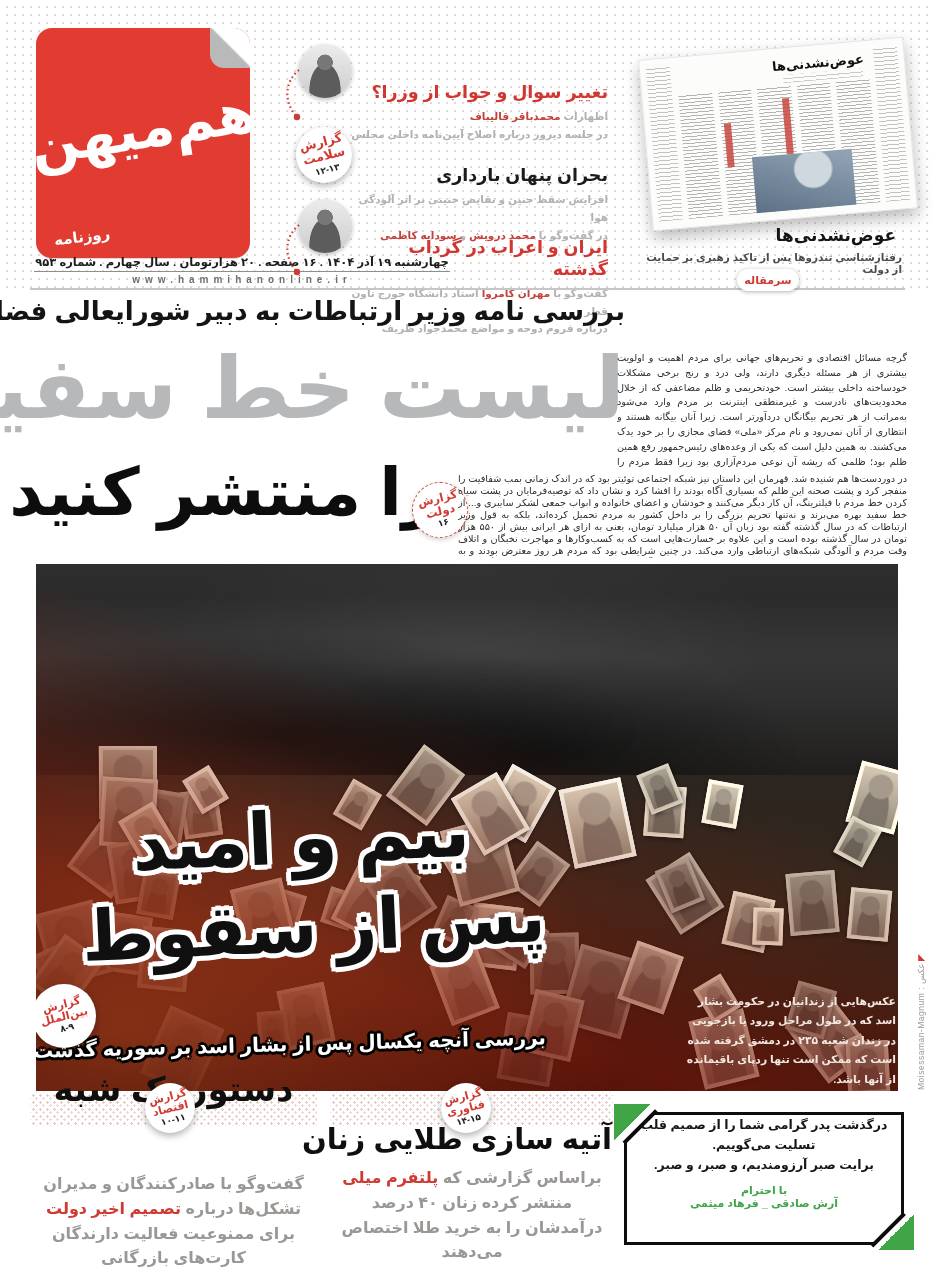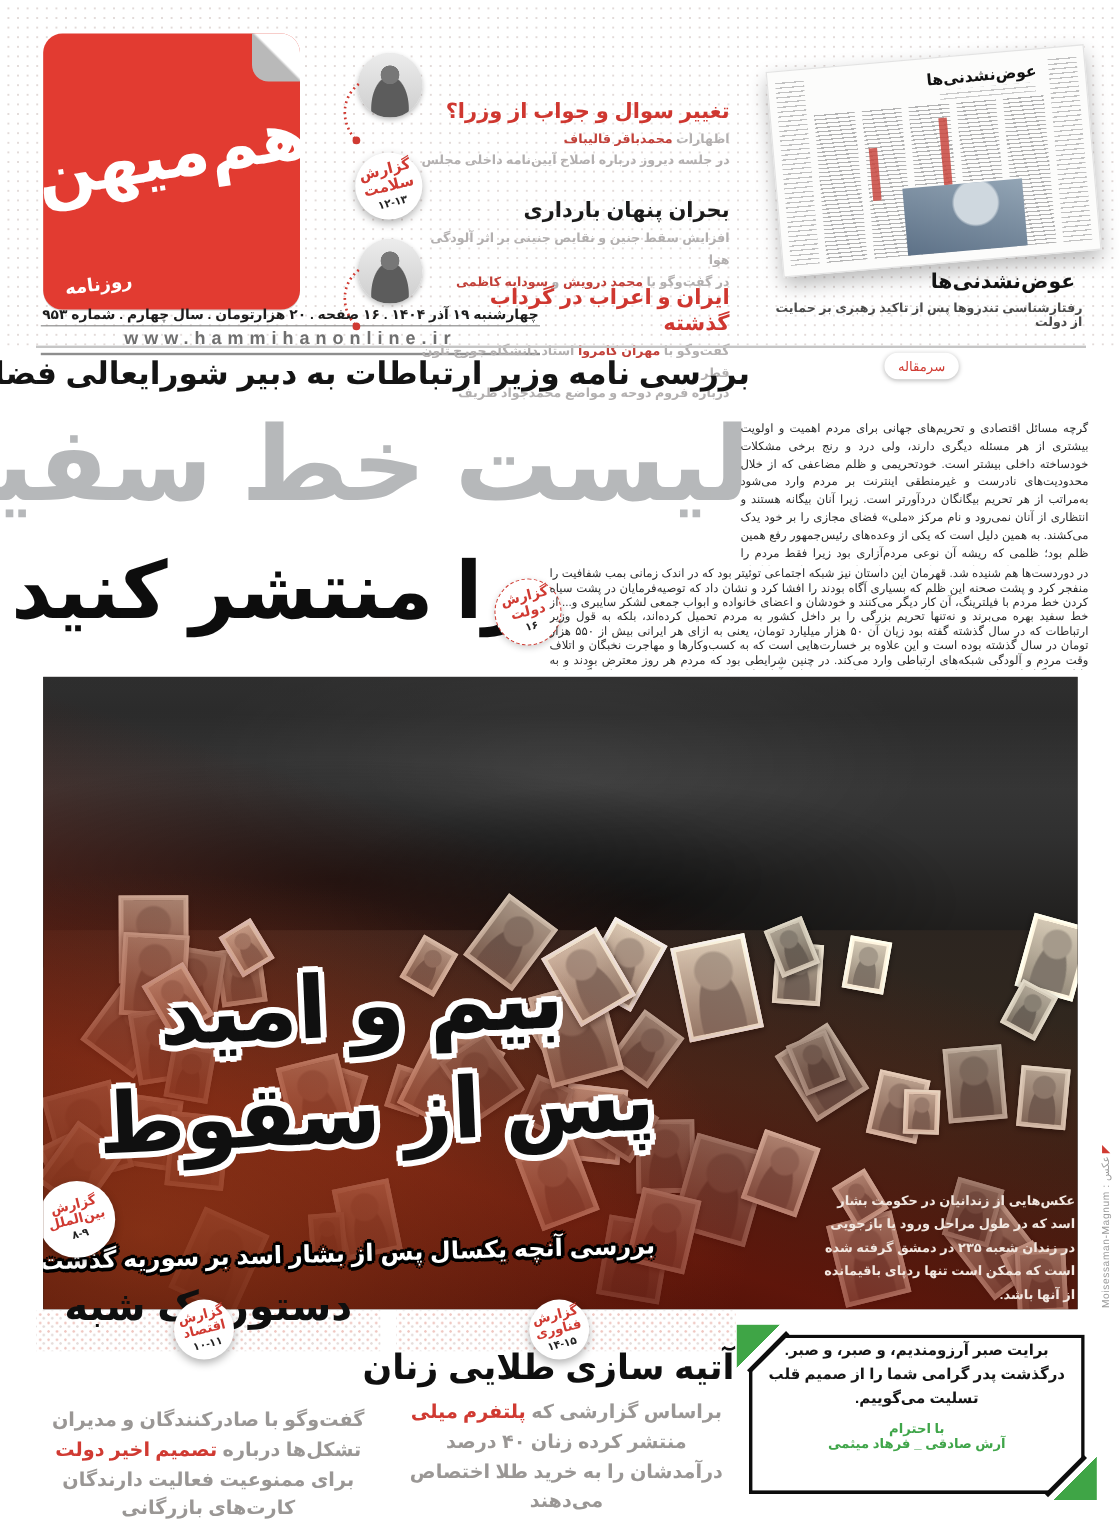--- a/index.html
+++ b/index.html
@@ -16,21 +16,21 @@
   .logo-box{position:absolute;left:36px;top:28px;width:214px;height:230px;background:#e23b31;
     border-radius:16px;box-shadow:0 1px 0 rgba(0,0,0,.15);}
   .logo-fold{position:absolute;top:0;right:0;width:40px;height:40px;
     background:linear-gradient(to bottom left,#ffffff 0 46%,#b9b9b9 50% 100%);
     border-radius:0 16px 0 14px;}
   .logo-title{position:absolute;inset:6px 4px 34px 4px;display:flex;align-items:center;justify-content:center;
     color:#fff;font-weight:bold;font-size:56px;transform:rotate(-9deg);line-height:1;}
   .logo-sub{position:absolute;bottom:12px;left:18px;color:#fff;font-size:15px;font-weight:bold;transform:rotate(-7deg);}
   .dateline{position:absolute;left:34px;top:255px;width:416px;font-size:11.5px;font-weight:bold;color:#1d1d1d;text-align:center;}
   .urlrow{position:absolute;left:34px;top:271px;width:416px;border-top:1px solid #8e8e8e;border-bottom:2px solid #8e8e8e;
-    padding:2px 0 3px;font-size:15px;font-weight:bold;letter-spacing:5px;color:#6f6f6f;direction:ltr;text-align:center;}
+    padding:2px 0 3px;font-size:10px;font-weight:bold;letter-spacing:5px;color:#6f6f6f;direction:ltr;text-align:center;}
 
   
   .avatar{position:absolute;width:54px;height:54px;border-radius:50%;overflow:hidden;
     background:
       radial-gradient(circle at 50% 34%,#777 0 17%,transparent 18%),
       radial-gradient(ellipse at 50% 86%,#5c5c5c 0 40%,transparent 42%),
       linear-gradient(#ececec,#cdcdcd);
     box-shadow:0 2px 4px rgba(0,0,0,.25);}
   .t-item-h{font-size:17.5px;font-weight:bold;line-height:1.25;margin-bottom:4px;}
   .t-red{color:#cf3730;}
@@ -68,22 +68,22 @@
 
   
   .kicker{position:absolute;left:50px;top:296px;width:575px;font-size:26px;font-weight:bold;color:#141414;
     text-align:center;white-space:nowrap;}
   .h-grey{position:absolute;left:10px;top:326px;width:615px;font-size:86px;line-height:1.45;font-weight:bold;
     color:#b6b8ba;text-align:center;white-space:nowrap;letter-spacing:-2px;}
   .h-black{position:absolute;left:45px;top:446px;width:395px;font-size:66px;line-height:1.4;font-weight:bold;
     color:#0d0d0d;text-align:center;white-space:nowrap;letter-spacing:-1px;}
 
   
-  .ed-tag{position:absolute;left:737px;top:294px;width:62px;height:22px;border-radius:12px;background:#fff;
-    box-shadow:0 1px 4px rgba(0,0,0,.3);color:#d03a32;font-size:11px;font-weight:normal;
+  .ed-tag{position:absolute;left:737px;top:269px;width:62px;height:22px;border-radius:12px;background:#fff;
+    box-shadow:0 1px 4px rgba(0,0,0,.3);color:#d03a32;font-size:11px;font-weight:bold;
     display:flex;align-items:center;justify-content:center;}
   .ed-title{position:absolute;left:613px;top:315px;width:294px;font-size:22px;font-weight:bold;color:#c9362f;
     text-align:center;white-space:nowrap;}
   .ed-body{font-size:9.7px;color:#2c2c2c;text-align:justify;font-weight:500;}
   .ed-b1{position:absolute;left:617px;top:351px;width:290px;height:120px;line-height:14.8px;overflow:hidden;}
   .ed-b2{position:absolute;left:458px;top:473px;width:449px;height:85px;line-height:12px;overflow:hidden;}
 
   
   .photo{position:absolute;left:36px;top:564px;width:862px;height:527px;overflow:hidden;background:#201d1b;}
   .photo-wall{position:absolute;left:0;top:0;right:0;height:46%;
@@ -439,21 +439,21 @@
     </div>
   </div>
   <div class="b-title" style="left:332px;top:1122px;width:280px;font-size:29px;">آتیه سازی طلایی زنان</div>
   <div class="b-sub" style="left:338px;top:1166px;width:268px;">
     <span>براساس گزارشی که </span><span class="rd">پلتفرم میلی</span><span> منتشر کرده زنان ۴۰ درصد درآمدشان را به خرید طلا اختصاص می‌دهند</span>
   </div>
 
   <div class="cond-tri tl"></div>
   <div class="cond-tri br"></div>
   <div class="cond-box">
+    <div class="cond-l">درگذشت پدر گرامی شما را از صمیم قلب تسلیت می‌گوییم.</div>
     <div class="cond-l">برایت صبر آرزومندیم، و صبر، و صبر.</div>
-    <div class="cond-l">درگذشت پدر گرامی شما را از صمیم قلب تسلیت می‌گوییم.</div>
     <div class="cond-s1">با احترام</div>
     <div class="cond-s2">آرش صادقی _ فرهاد میثمی</div>
   </div>
   <div class="diag tl"></div>
   <div class="diag br"></div>
 
 </div>
 
 </body></html>

